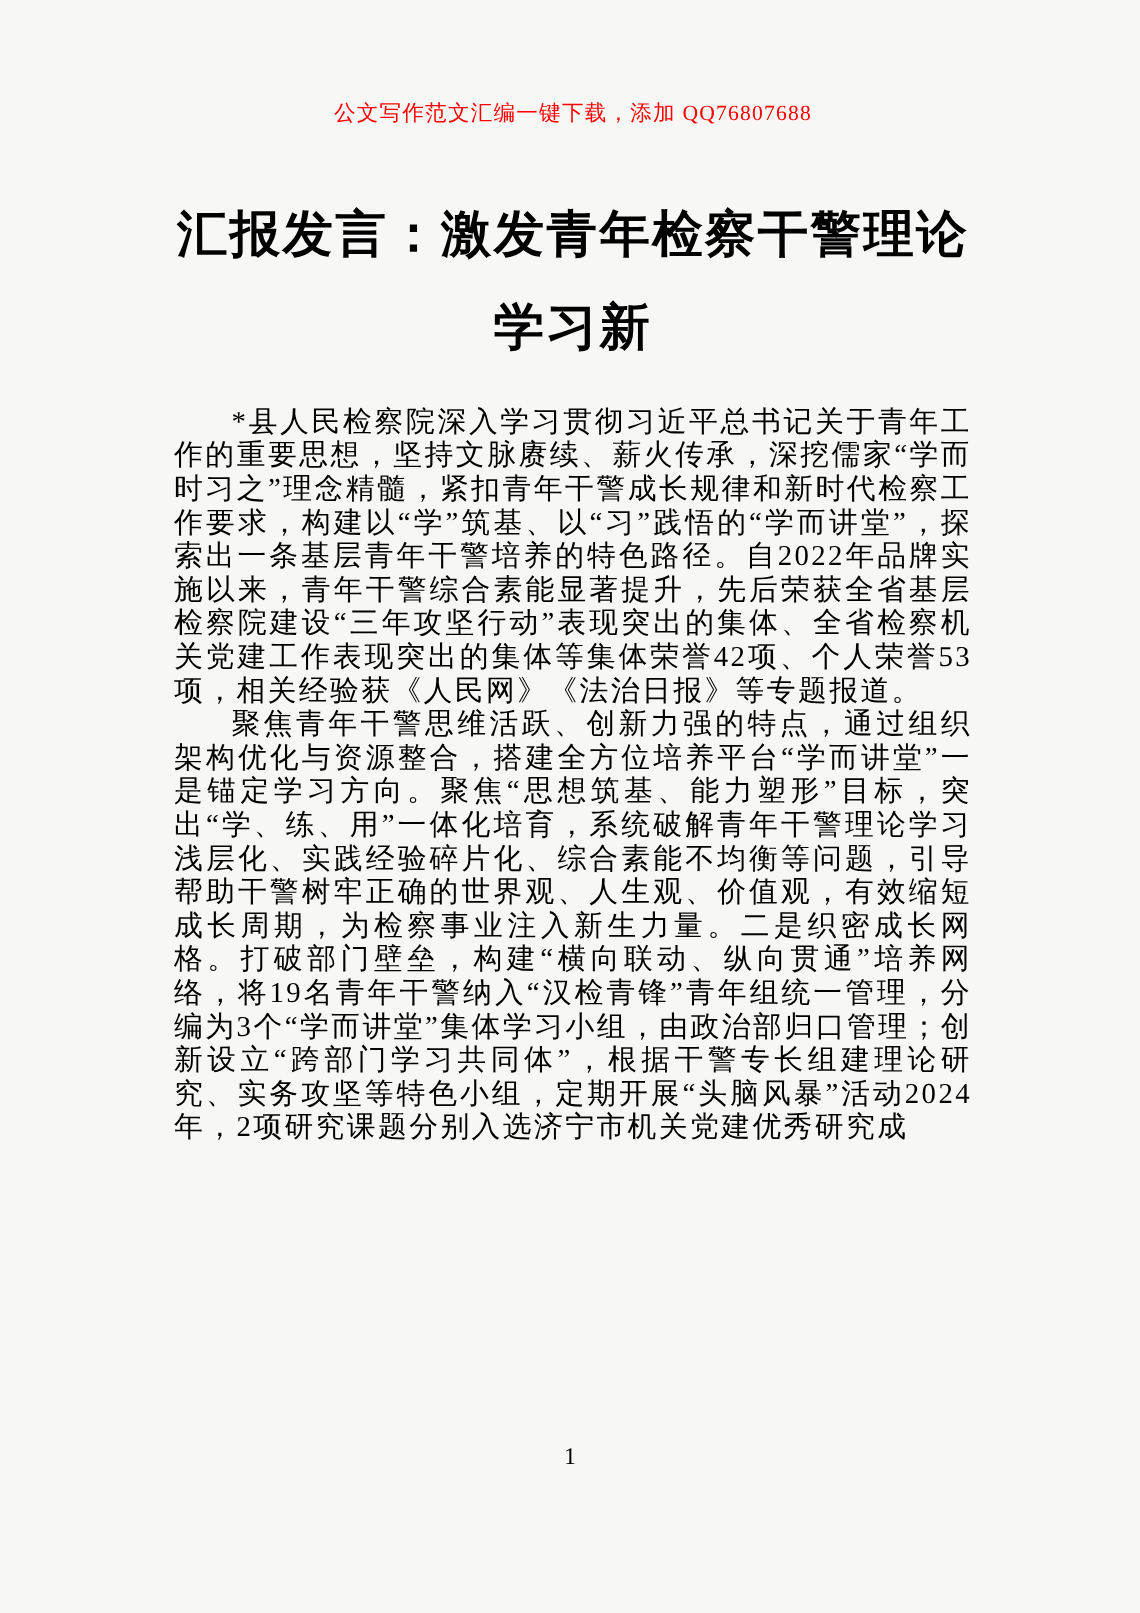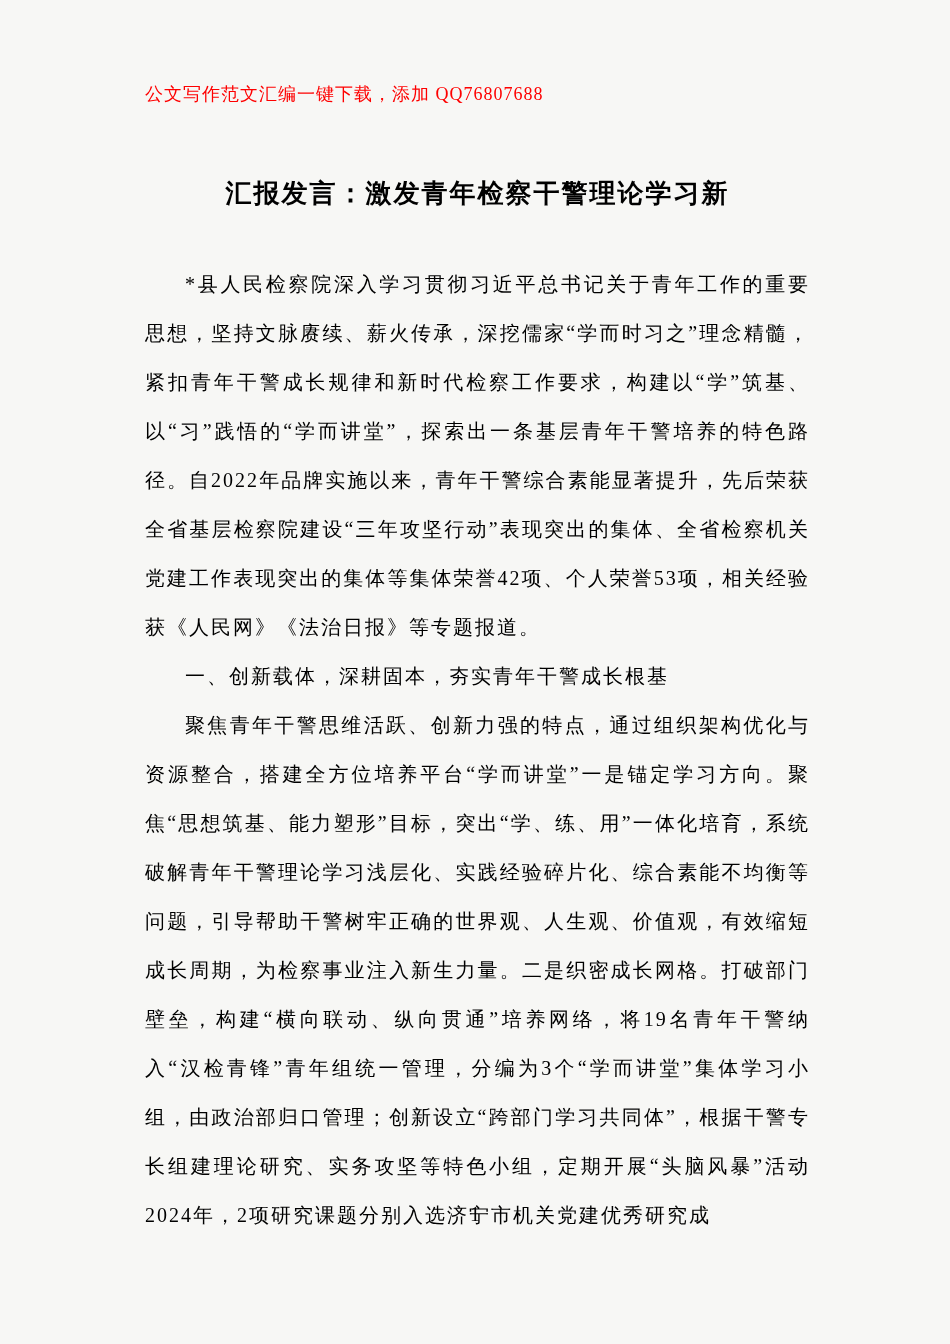--- a/index.html
+++ b/index.html
@@ -15,43 +15,43 @@
     overflow: hidden;
   }
   .page {
     position: relative;
     width: 950px;
     height: 1344px;
     box-sizing: border-box;
     padding: 82px 140px 0 145px;
   }
   .notice {
-    text-align: left;
+    text-align: center;
     font-size: 18px;
     letter-spacing: 1px;
     margin: 0 0 50px 0;
     font-family: "Liberation Serif", serif;
   }
   .title {
     margin: 0 0 26px 0;
-    font-family: Liberation Mono, monospace;
+    font-family: Liberation Sans, sans-serif;
     font-weight: 700;
-    font-size: 26px;
+    font-size: 42px;
     line-height: 78px;
     text-align: center;
     letter-spacing: 2px;
     color: #000;
   }
   .title .title-line {
     display: block;
   }
   .body-text p {
     margin: 0;
-    font-size: 20px;
-    line-height: 49px;
+    font-size: 24px;
+    line-height: 28px;
     letter-spacing: 2px;
     text-align: justify;
     text-indent: 2em;
     color: #000;
   }
   .page-number {
     position: absolute;
     left: 0;
     bottom: 118px;
     width: 100%;
@@ -67,19 +67,18 @@
 <div class="page">
 
   <div class="notice" style="color: rgb(254, 0, 0);">公文写作范文汇编一键下载，添加 QQ76807688</div>
 
   <h1 class="title">
     <span class="title-line">汇报发言：激发青年检察干警理论学习新</span>
   </h1>
 
   <div class="body-text">
     <p>*县人民检察院深入学习贯彻习近平总书记关于青年工作的重要思想，坚持文脉赓续、薪火传承，深挖儒家“学而时习之”理念精髓，紧扣青年干警成长规律和新时代检察工作要求，构建以“学”筑基、以“习”践悟的“学而讲堂”，探索出一条基层青年干警培养的特色路径。自2022年品牌实施以来，青年干警综合素能显著提升，先后荣获全省基层检察院建设“三年攻坚行动”表现突出的集体、全省检察机关党建工作表现突出的集体等集体荣誉42项、个人荣誉53项，相关经验获《人民网》《法治日报》等专题报道。</p>
-    <p>一、创新载体，深耕固本，夯实青年干警成长根基</p>
     <p>聚焦青年干警思维活跃、创新力强的特点，通过组织架构优化与资源整合，搭建全方位培养平台“学而讲堂”一是锚定学习方向。聚焦“思想筑基、能力塑形”目标，突出“学、练、用”一体化培育，系统破解青年干警理论学习浅层化、实践经验碎片化、综合素能不均衡等问题，引导帮助干警树牢正确的世界观、人生观、价值观，有效缩短成长周期，为检察事业注入新生力量。二是织密成长网格。打破部门壁垒，构建“横向联动、纵向贯通”培养网络，将19名青年干警纳入“汉检青锋”青年组统一管理，分编为3个“学而讲堂”集体学习小组，由政治部归口管理；创新设立“跨部门学习共同体”，根据干警专长组建理论研究、实务攻坚等特色小组，定期开展“头脑风暴”活动2024年，2项研究课题分别入选济宁市机关党建优秀研究成</p>
   </div>
 
   <div class="page-number">1</div>
 
 </div>
 
 </body></html>

